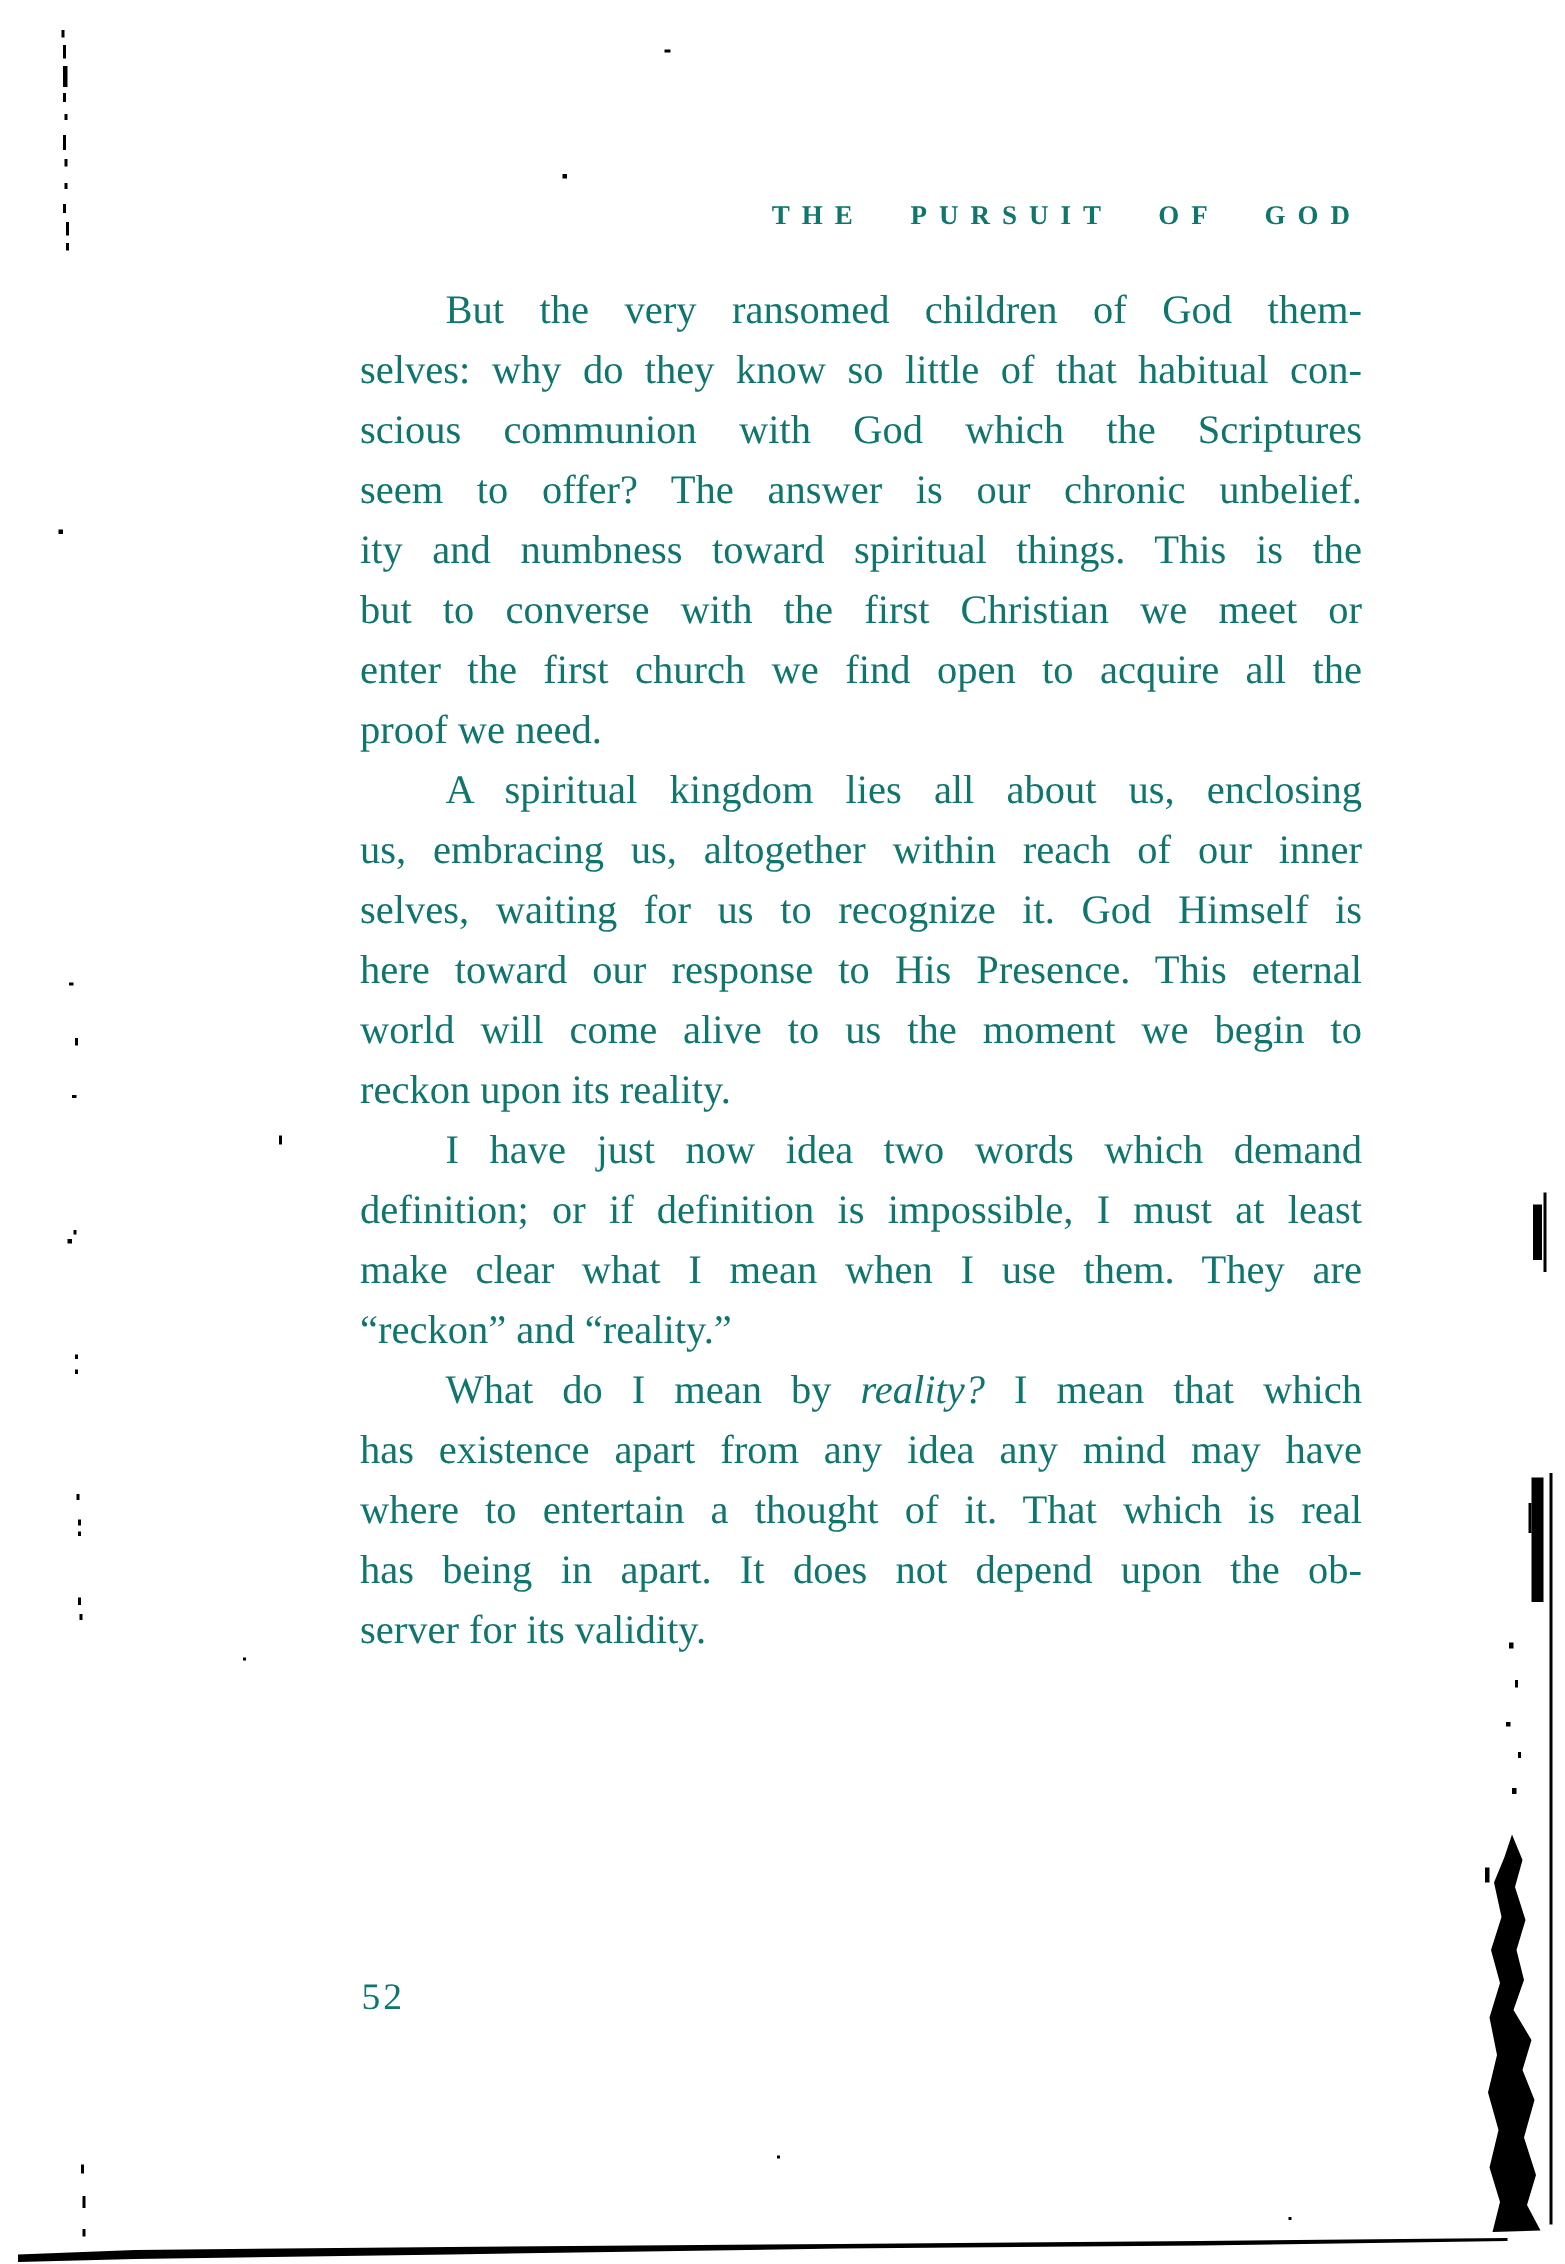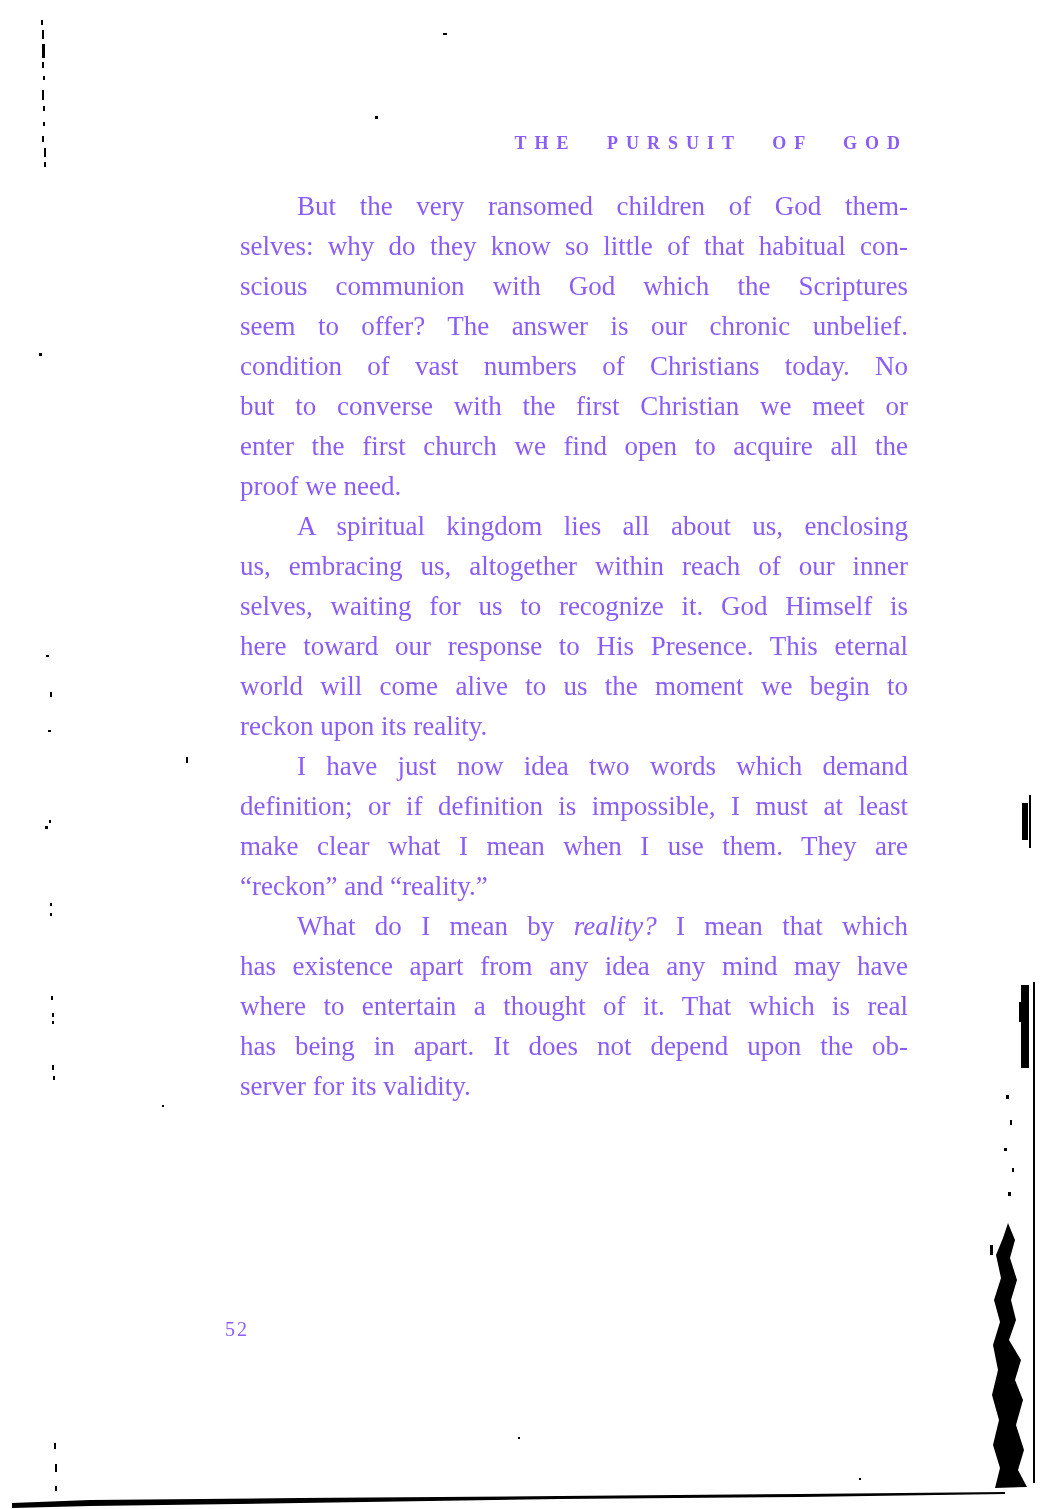--- a/index.html
+++ b/index.html
@@ -3,21 +3,21 @@
 <meta charset="utf-8">
 <style>
   html, body { margin: 0; padding: 0; background: #ffffff; }
   .page {
     position: relative;
     width: 1043px;
     height: 1509px;
     background: #ffffff;
     overflow: hidden;
     font-family: "Liberation Serif", serif;
-    color: #8b5cf6;
+    color: #0f766e;
   }
   .running-header {
     position: absolute;
     top: 133px;
     left: 240px;
     width: 668px;
     text-align: right;
     font-size: 18px;
     font-weight: bold;
     letter-spacing: 8px;
@@ -35,23 +35,23 @@
   .line {
     text-align: justify;
     text-align-last: justify;
     white-space: nowrap;
   }
   .line.last { text-align-last: left; }
   .line.indent { text-indent: 57px; font-family: Liberation Serif, serif; }
   .line em { font-style: italic; }
   .page-number {
     position: absolute;
-    left: 225px;
+    left: 241px;
     top: 1318px;
-    font-size: 20px;
+    font-size: 25px;
     letter-spacing: 2px;
   }
   .artifacts {
     position: absolute;
     inset: 0;
     pointer-events: none;
   }
 </style>
 </head>
 <body>
@@ -59,21 +59,21 @@
 <div class="page">
 
   <div class="running-header">THE PURSUIT OF GOD</div>
 
   <div class="body-text">
 
     <div class="line indent">But the very ransomed children of God them-</div>
     <div class="line">selves: why do they know so little of that habitual con-</div>
     <div class="line">scious communion with God which the Scriptures</div>
     <div class="line">seem to offer? The answer is our chronic unbelief.</div>
-    <div class="line">condition of vast numbers of Christians today. No</div>
+    <div class="line">ity and numbness toward spiritual things. This is the</div>
     <div class="line">but to converse with the first Christian we meet or</div>
     <div class="line">enter the first church we find open to acquire all the</div>
     <div class="line last">proof we need.</div>
 
     <div class="line indent">A spiritual kingdom lies all about us, enclosing</div>
     <div class="line">us, embracing us, altogether within reach of our inner</div>
     <div class="line">selves, waiting for us to recognize it. God Himself is</div>
     <div class="line">here toward our response to His Presence. This eternal</div>
     <div class="line">world will come alive to us the moment we begin to</div>
     <div class="line last">reckon upon its reality.</div>

